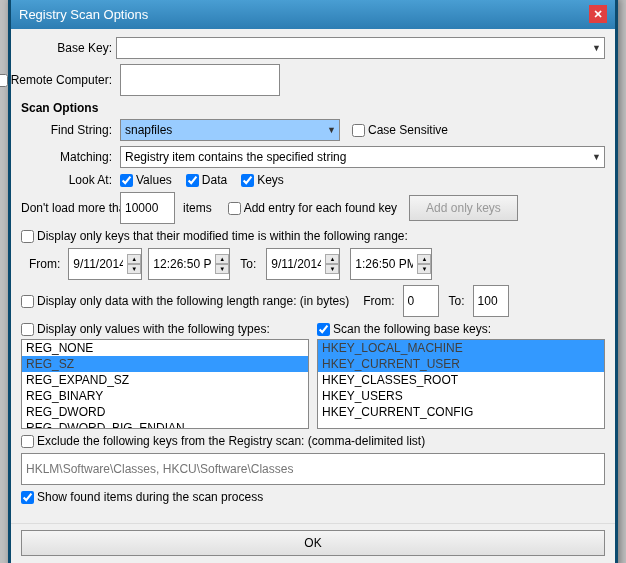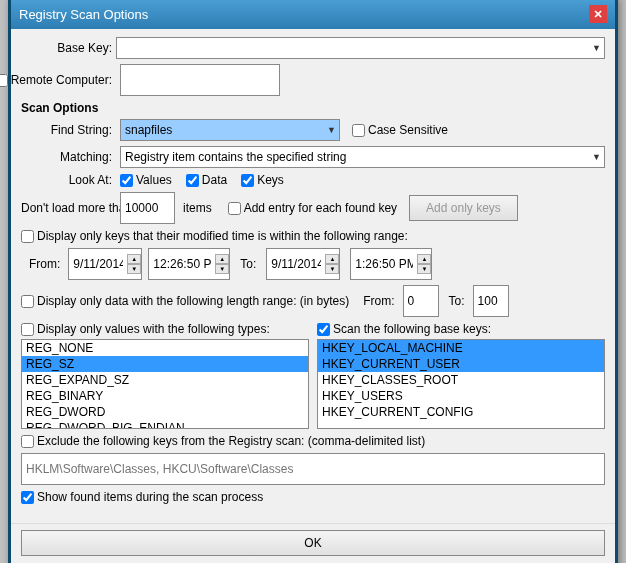--- a/index.html
+++ b/index.html
@@ -95,21 +95,21 @@
       background: white;
       overflow-y: auto;
       font-size: 12px;
     }
     .list-item {
       padding: 1px 4px;
       cursor: pointer;
     }
     .list-item.selected {
       background: #3399ff;
-      color: #000000;
+      color: #404040;
     }
     .btn {
       border: 1px solid #888;
       background: linear-gradient(to bottom, #f5f5f5, #e0e0e0);
       height: 26px;
       padding: 0 16px;
       cursor: pointer;
       font-size: 12px;
     }
     .btn:disabled {

